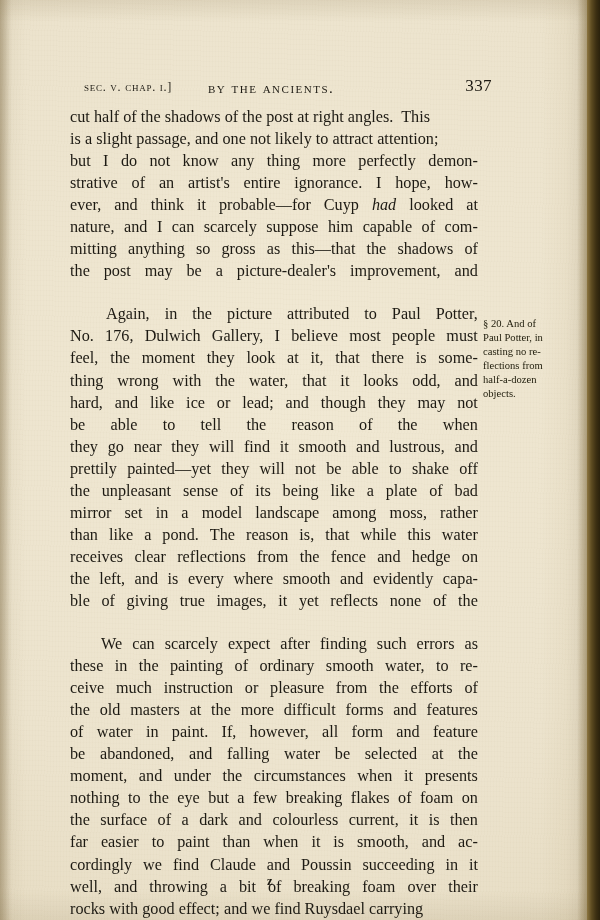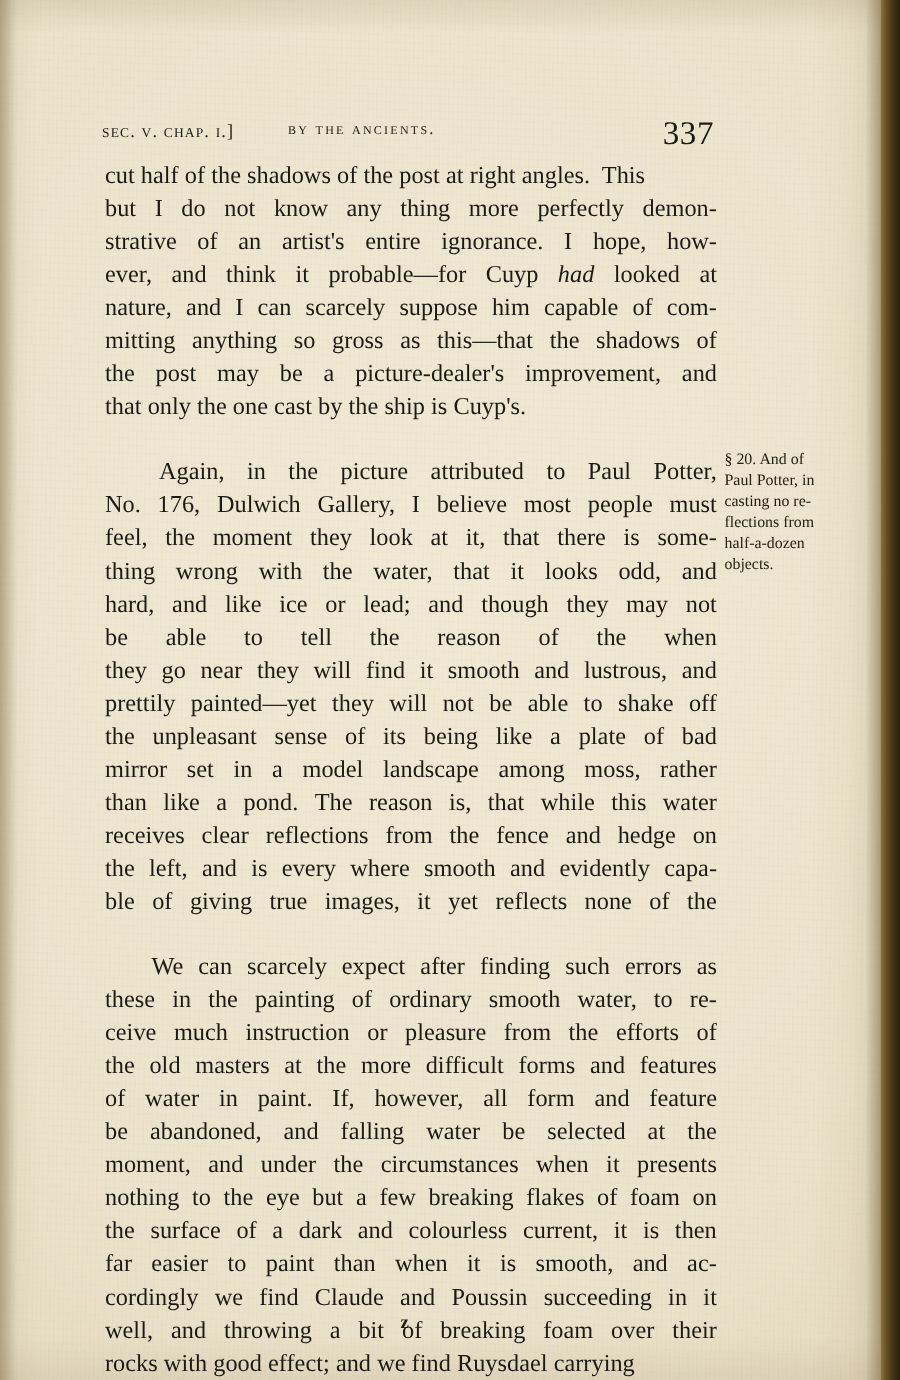--- a/index.html
+++ b/index.html
@@ -61,50 +61,50 @@
     top: 0;
     left: 0;
     width: 12px;
     height: 920px;
     background: linear-gradient(90deg, rgba(110,90,50,0.30) 0%, rgba(110,90,50,0.0) 100%);
   }
 
   
   .running-head {
     position: absolute;
-    left: 68px;
+    left: 84px;
     top: 78px;
     width: 408px;
     height: 20px;
   }
   .rh-sec {
     position: absolute;
     left: 0;
     top: 2px;
     font-size: 12.2px;
     letter-spacing: 0.75px;
     font-variant: small-caps;
     text-transform: lowercase;
     white-space: nowrap;
   }
   .rh-title {
     position: absolute;
     left: 124px;
     top: 2px;
-    font-size: 11px;
+    font-size: 15px;
     letter-spacing: 1.5px;
     font-variant: small-caps;
     text-transform: lowercase;
     white-space: nowrap;
   }
   .rh-folio {
     position: absolute;
     right: 0;
     top: -2px;
-    font-size: 22px;
+    font-size: 17px;
     letter-spacing: 0.4px;
   }
 
   
   .body {
     position: absolute;
     left: 70px;
     top: 106px;
     width: 408px;
   }
@@ -133,20 +133,21 @@
 
   
   .marginal {
     position: absolute;
     left: 483px;
     width: 104px;
     font-size: 10.6px;
     line-height: 14.0px;
     letter-spacing: 0.0px;
     color: #23200f;
+    margin-top: 17px;
   }
   .marginal .mline { display: block; white-space: nowrap; }
 
   
   .signature {
     position: absolute;
     left: 0;
     top: 874px;
     width: 540px;
     text-align: center;
@@ -169,20 +170,23 @@
     <span class="rh-sec">SEC. V. CHAP. I.]</span>
     <span class="rh-title">BY THE ANCIENTS.</span>
     <span class="rh-folio">337</span>
   </div>
 
   <div class="body">
 
     <p class="para">
       <span class="ln j">
           <span>cut half of the shadows of the post at right angles.  This</span>
+        </span>
+      <span class="ln j">
+          <span>is a slight passage, and one not likely to attract attention;</span>
         </span>
       <span class="ln j">
           <span>but</span>
           <span>I</span>
           <span>do</span>
           <span>not</span>
           <span>know</span>
           <span>any</span>
           <span>thing</span>
           <span>more</span>
@@ -237,21 +241,20 @@
       <span class="ln j">
           <span>the</span>
           <span>post</span>
           <span>may</span>
           <span>be</span>
           <span>a</span>
           <span>picture-dealer's</span>
           <span>improvement,</span>
           <span>and</span>
         </span>
-      <span class="ln last">that only the one cast by the ship is Cuyp's.</span>
     </p>
 
     <p class="para indented">
       <span class="ln j">
           <span class="ind"></span>
           <span>Again,</span>
           <span>in</span>
           <span>the</span>
           <span>picture</span>
           <span>attributed</span>

